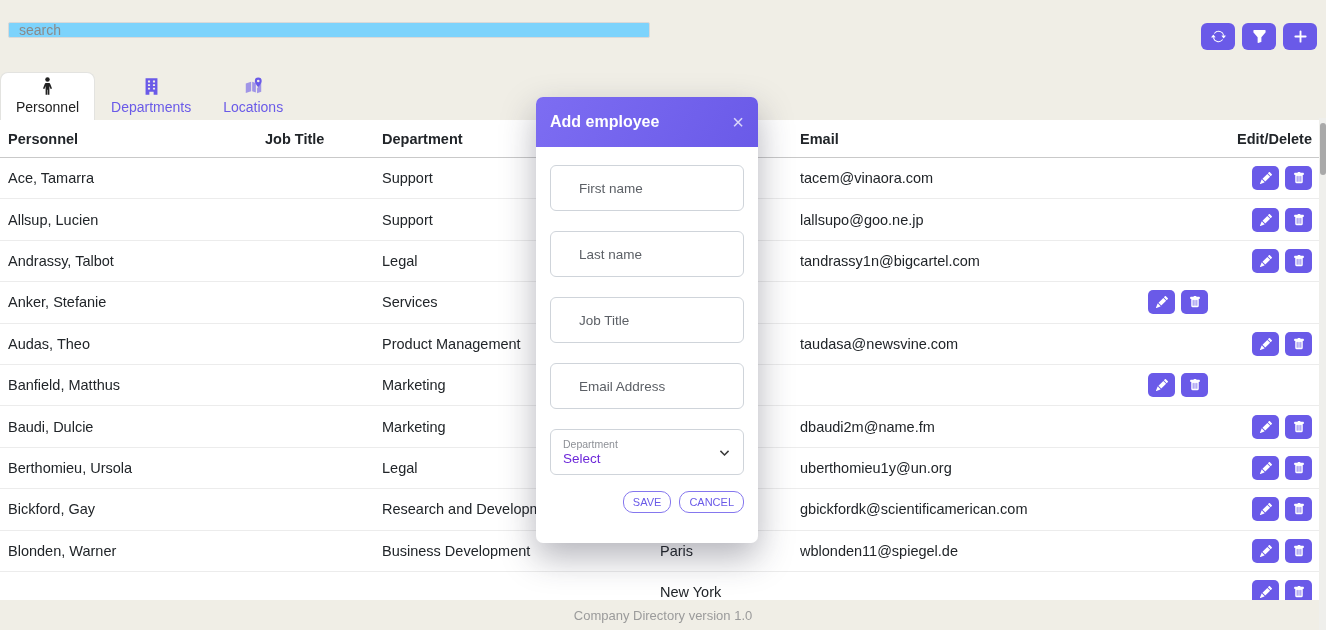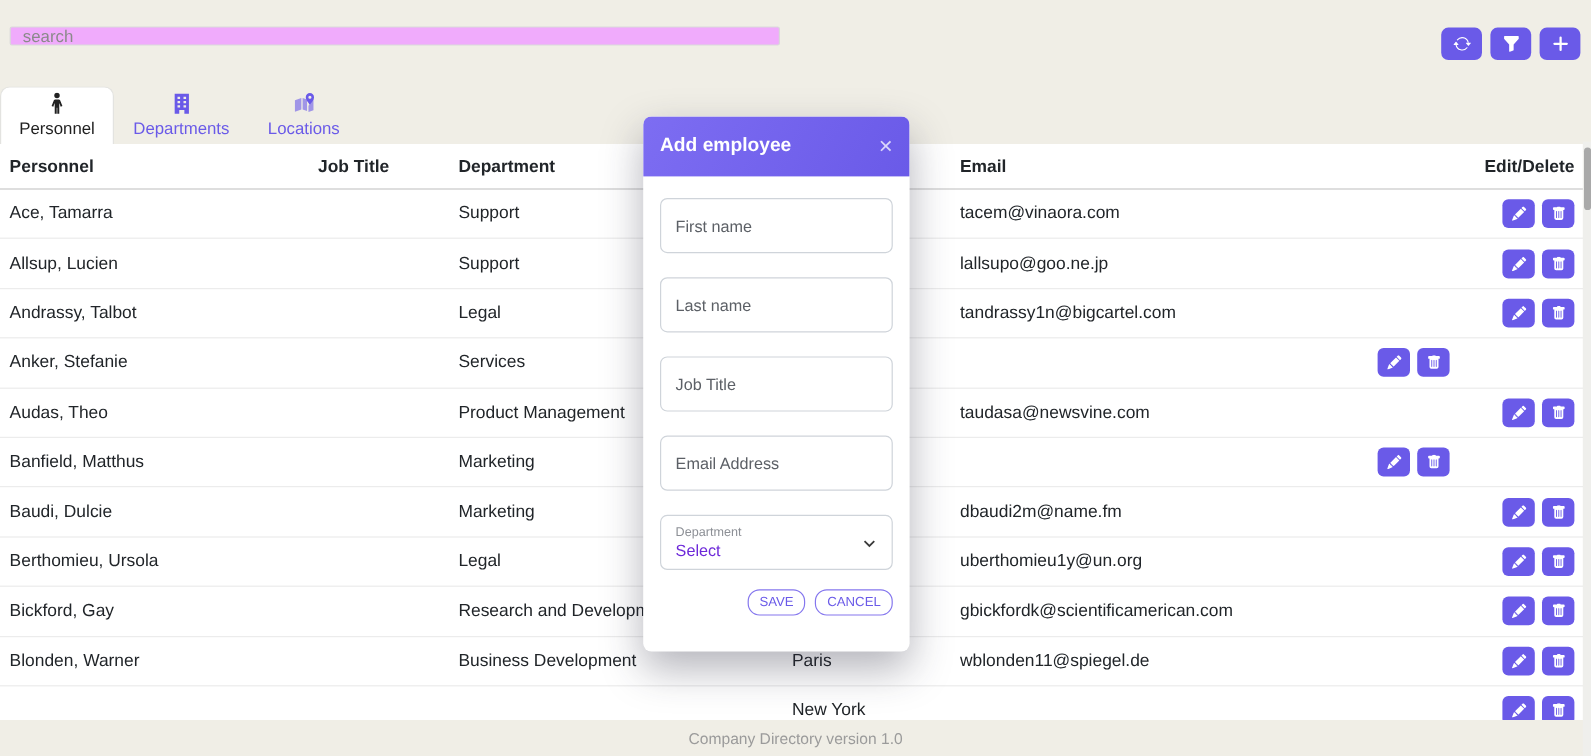--- a/index.html
+++ b/index.html
@@ -1,21 +1,21 @@
 <!DOCTYPE html>
 <html style="--accent: #6a5ae8; --accent-light: #7d6df2; --page-background: #f0eee6;"><head>
 <meta charset="utf-8">
 <style>
   *{box-sizing:border-box;margin:0;padding:0}
   html,body{width:1326px;height:630px}
   body{background:var(--page-background,#f0eee6);font-family:"Liberation Sans",sans-serif;position:relative;overflow:hidden}
 
   
   .topbar{height:72px;position:relative}
-  .search{position:absolute;left:8px;top:22px;width:642px;height:16px;border:1px solid #d9d9d9;border-radius:2px;padding:0 10px;font-size:14px;color:#333;background:#f0abfc;outline:none}
+  .search{position:absolute;left:8px;top:22px;width:642px;height:16px;border:1px solid #d9d9d9;border-radius:2px;padding:0 10px;font-size:14px;color:#333;background:#7dd3fc;outline:none}
   .search::placeholder{color:#8a8a8a}
   .toolbar{position:absolute;right:9px;top:23px;display:flex;gap:7px}
   .tool-btn{width:34px;height:27px;border:none;border-radius:6px;background:var(--accent,#6a5ae8);color:#fff;display:flex;align-items:center;justify-content:center;cursor:pointer}
   .tool-btn svg{width:15px;height:15px;fill:#fff}
 
   
   .tabs{height:48px;display:flex;align-items:stretch}
   .tab{display:flex;flex-direction:column;align-items:center;justify-content:flex-end;gap:3px;padding:6px 15px 5px;color:var(--accent,#6a5ae8);cursor:pointer;border:1px solid transparent;border-bottom:none;border-radius:8px 8px 0 0;min-width:88px}
   .tab svg{width:19px;height:19px;fill:currentColor}
   .tab-label{font-size:14px}
@@ -37,21 +37,21 @@
   
   .scrollbar{position:absolute;right:0;top:118px;width:7px;height:512px;background:#efefec;z-index:5}
   .scroll-thumb{position:absolute;top:5px;left:.5px;width:6px;height:52px;background:#a9a9a9;border-radius:3px}
 
   
   .modal{position:absolute;left:536px;top:97px;width:222px;min-height:446px;background:#fff;border-radius:7px;box-shadow:0 14px 34px rgba(40,40,60,.35);z-index:10;overflow:hidden}
   .modal-header{height:50px;background:linear-gradient(120deg,var(--accent-light,#7d6df2),var(--accent,#6a5ae8));display:flex;align-items:center;justify-content:space-between;padding:0 14px;color:#fff}
   .modal-title{font-size:16px;font-weight:bold}
   .modal-close{font-size:20px;color:rgba(255,255,255,.75);cursor:pointer;line-height:1}
   .modal-body{padding:18px 14px 14px}
-  .m-input{display:block;width:100%;height:46px;border:1px solid #cfd4da;border-radius:6px;padding:0 12px;font-size:13.5px;margin-bottom:20px;outline:none;color:#333;background:#fff}
+  .m-input{display:block;width:100%;height:46px;border:1px solid #cfd4da;border-radius:6px;padding:0 28px;font-size:13.5px;margin-bottom:20px;outline:none;color:#333;background:#fff}
   .m-input::placeholder{color:#5c6066}
   .m-select{height:46px;border:1px solid #cfd4da;border-radius:6px;padding:5px 12px;display:flex;align-items:center;justify-content:space-between;cursor:pointer}
   .sel-label{display:block;font-size:10.5px;color:#8d9096}
   .sel-value{display:block;font-size:13.5px;color:#6d28d9;margin-top:1px}
   .chevron svg{width:13px;height:13px;stroke:#3a3a3a;stroke-width:1.8;fill:none}
   .modal-actions{display:flex;justify-content:flex-end;gap:8px;margin-top:16px}
   .btn-outline{background:#fff;border:1px solid #8577ee;color:var(--accent,#6a5ae8);font-size:11px;padding:4px 9px;border-radius:10px;cursor:pointer;font-family:inherit}
 </style>
 </head>
 <body>

